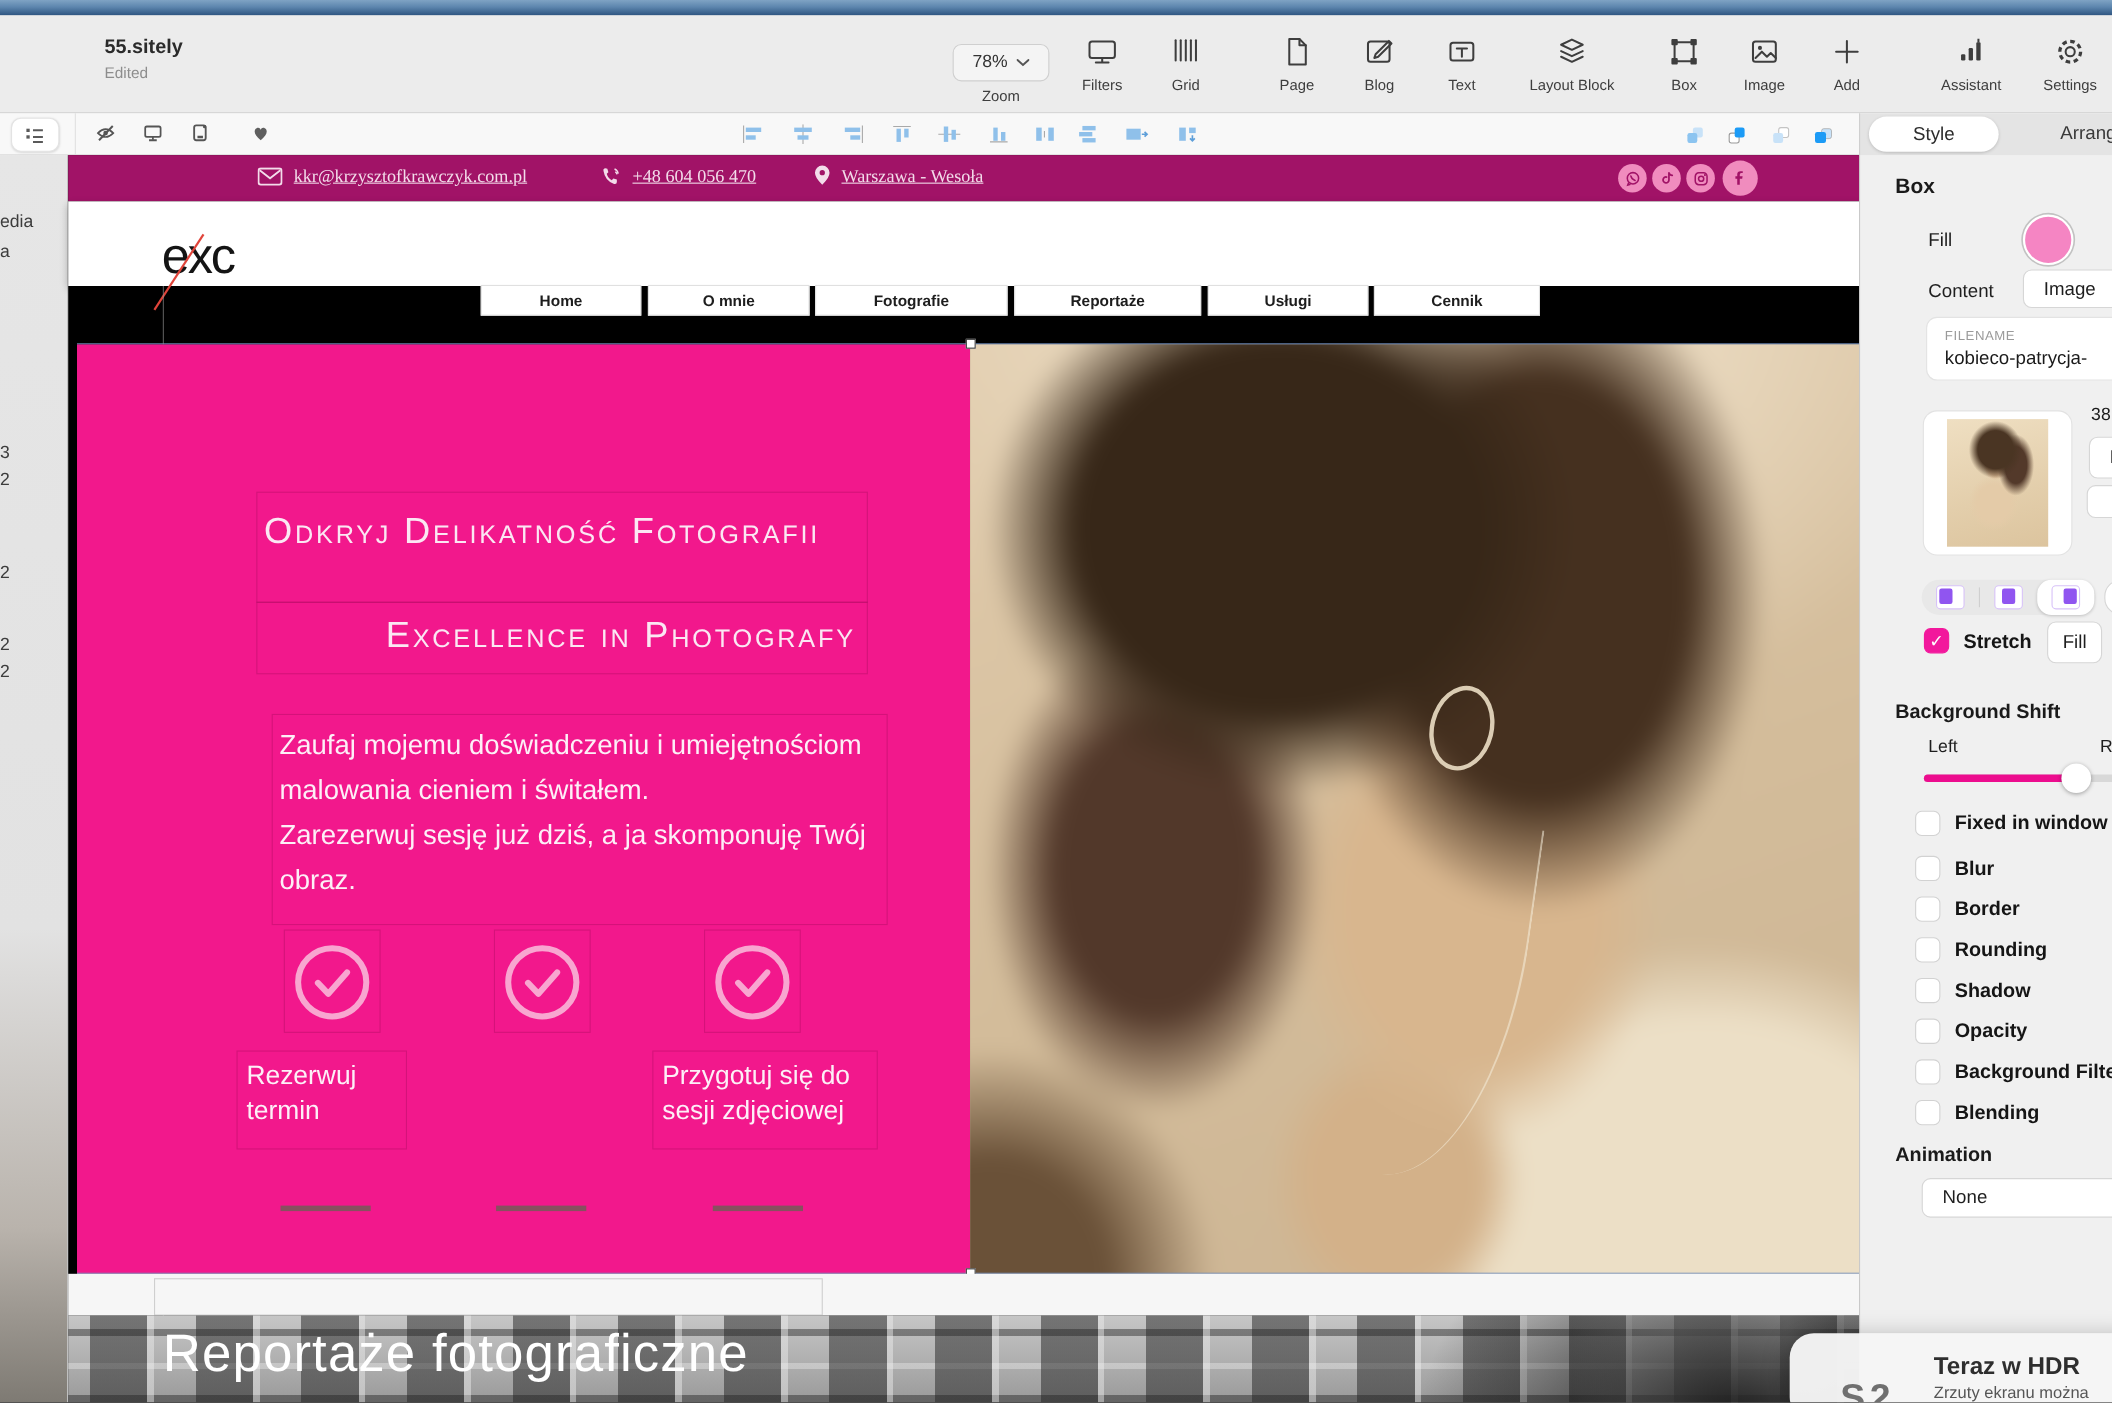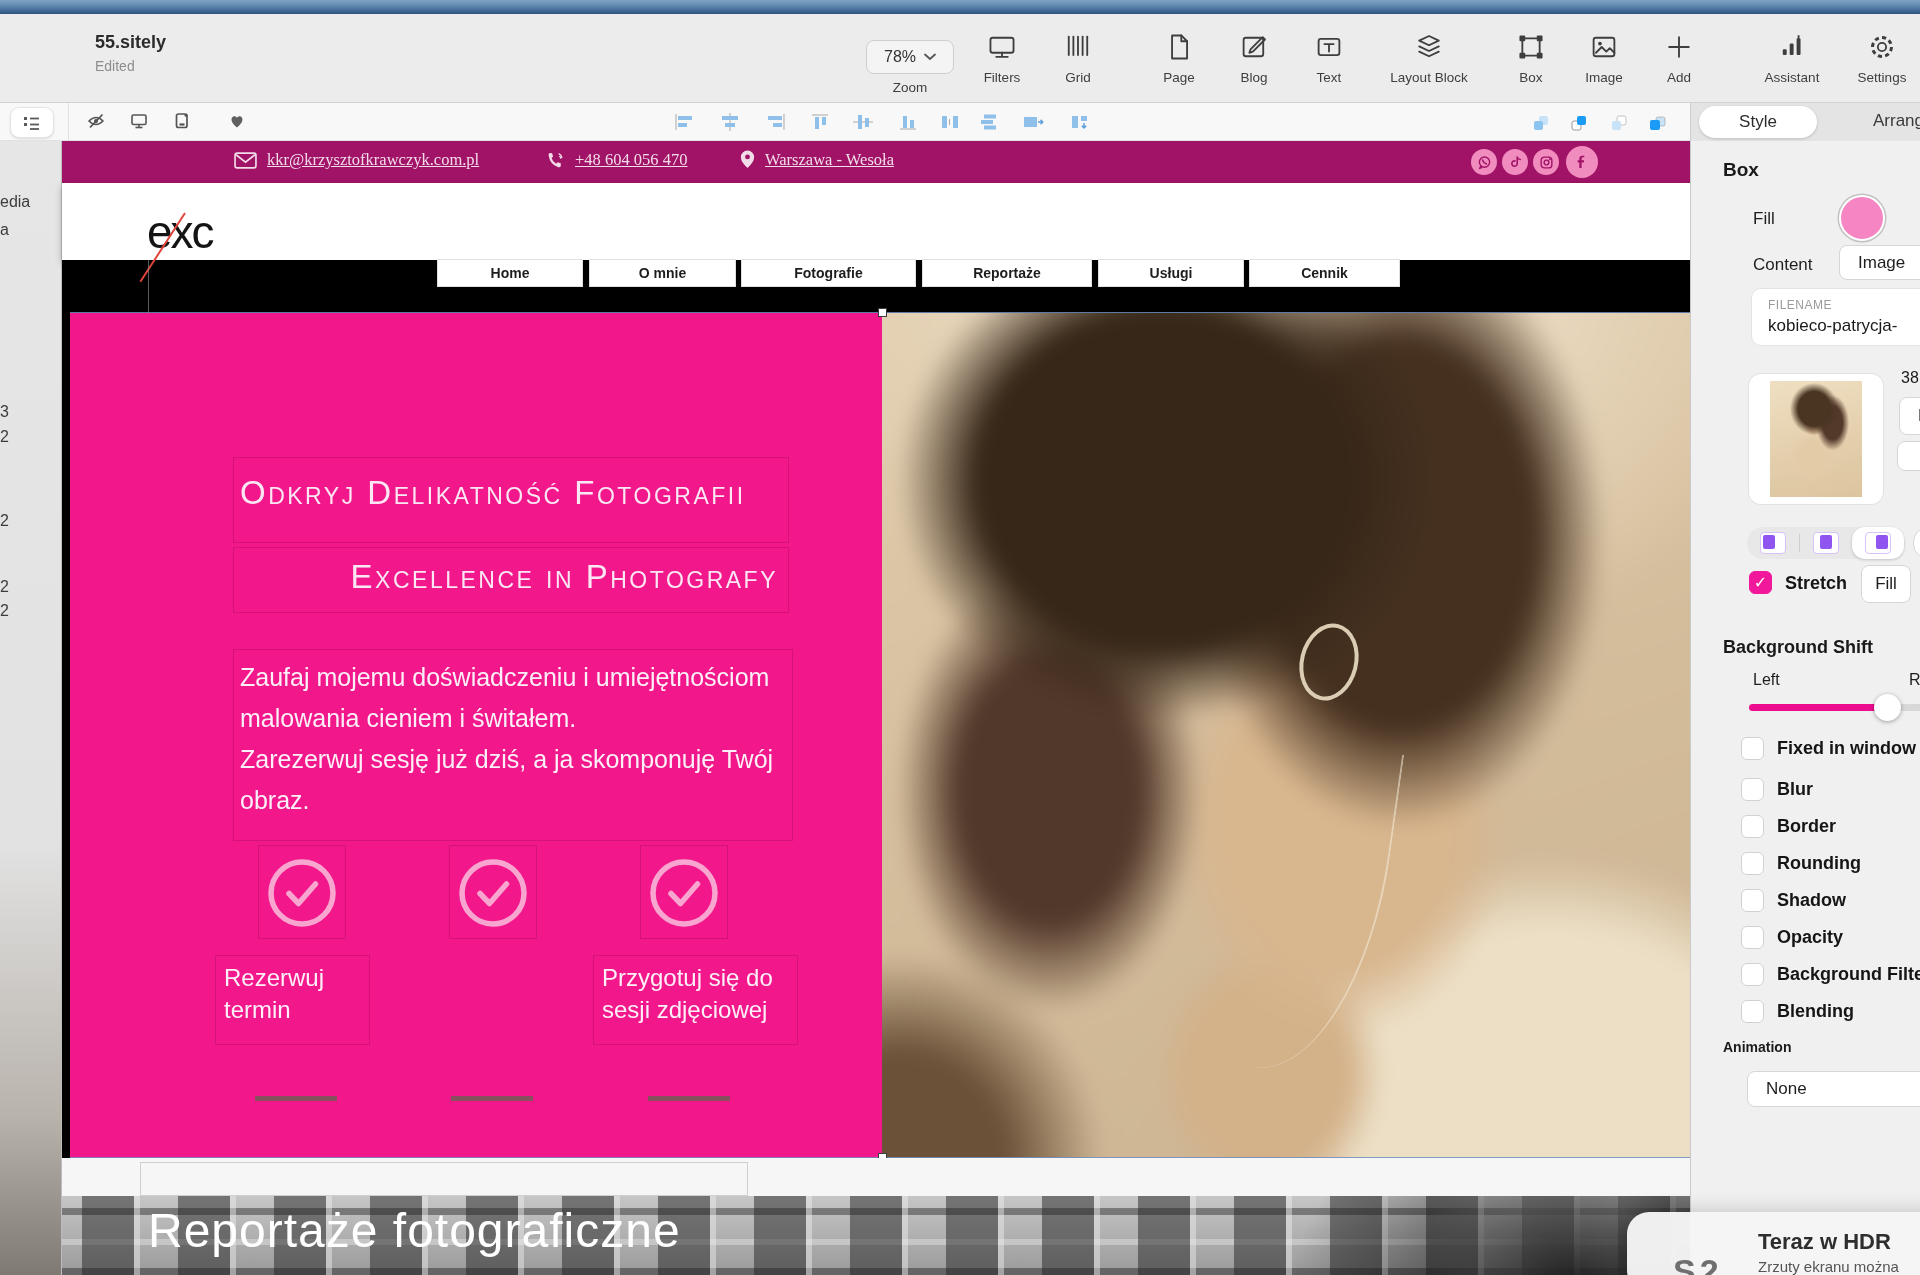--- a/index.html
+++ b/index.html
@@ -423,27 +423,27 @@
       <div class="logo-slash"></div>
       <div class="navbtn" style="left:375px;width:146px">Home</div>
       <div class="navbtn" style="left:527px;width:147px">O mnie</div>
       <div class="navbtn" style="left:679px;width:175px">Fotografie</div>
       <div class="navbtn" style="left:860px;width:170px">Reportaże</div>
       <div class="navbtn" style="left:1036px;width:146px">Usługi</div>
       <div class="navbtn" style="left:1187px;width:151px">Cennik</div>
     </div>
 
     <div class="hero">
-      <div class="hframe" style="left:163px;top:144px;width:556px;height:86px">
+      <div class="hframe" style="left:163px;top:134px;width:556px;height:101px">
         <div class="hero-h" style="font-size:33px;padding:16px 0 0 6px">Odkryj Delikatność Fotografii</div>
       </div>
       <div class="hframe" style="left:163px;top:234px;width:556px;height:66px">
         <div class="hero-h" style="font-size:33px;padding:10px 10px 0 0;text-align:right">Excellence in Photografy</div>
       </div>
-      <div class="hframe" style="left:163px;top:336px;width:560px;height:192px">
+      <div class="hframe" style="left:177px;top:336px;width:560px;height:192px">
         <div class="hero-body" style="padding:7px 2px 0 6px">
           <span>Zaufaj mojemu doświadczeniu i umiejętnościom malowania cieniem i świtałem.</span><br>
           <span>Zarezerwuj sesję już dziś, a ja skomponuję Twój obraz.</span>
         </div>
       </div>
 
       <div class="hframe" style="left:188px;top:532px;width:88px;height:94px">
         <svg width="76" height="76" viewBox="0 0 76 76" style="margin:9px 0 0 5px">
             <circle cx="38" cy="38" r="31" fill="none" stroke="#F8A6D0" stroke-width="5.5"></circle>
             <path d="M25 38.5 l9.5 10 17-19.5" fill="none" stroke="#F8A6D0" stroke-width="5.5" stroke-linecap="round" stroke-linejoin="round"></path>
@@ -564,21 +564,21 @@
     <div class="chklbl" style="left:86px;top:712px">Rounding</div>
     <div class="chk" style="left:50px;top:748px"></div>
     <div class="chklbl" style="left:86px;top:749px">Shadow</div>
     <div class="chk" style="left:50px;top:785px"></div>
     <div class="chklbl" style="left:86px;top:786px">Opacity</div>
     <div class="chk" style="left:50px;top:822px"></div>
     <div class="chklbl" style="left:86px;top:823px;white-space:nowrap">Background Filters</div>
     <div class="chk" style="left:50px;top:859px"></div>
     <div class="chklbl" style="left:86px;top:860px">Blending</div>
 
-    <div class="p-h1" style="left:32px;top:898px;position:absolute;font-size:14px">Animation</div>
+    <div class="p-h1" style="left:32px;top:898px;position:absolute;font-size:18px">Animation</div>
     <div class="p-btn" style="left:56px;top:930px;width:200px;height:36px">
       <span>None</span>
     </div>
   </div>
 
   <div class="notif">
     <div class="notif-icon">S2</div>
     <div class="notif-title">Teraz w HDR</div>
     <div class="notif-body">Zrzuty ekranu można</div>
   </div>

